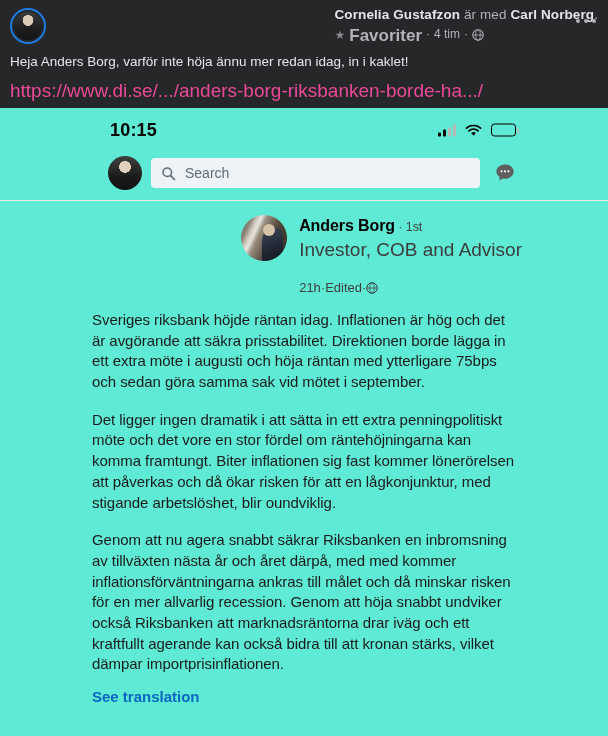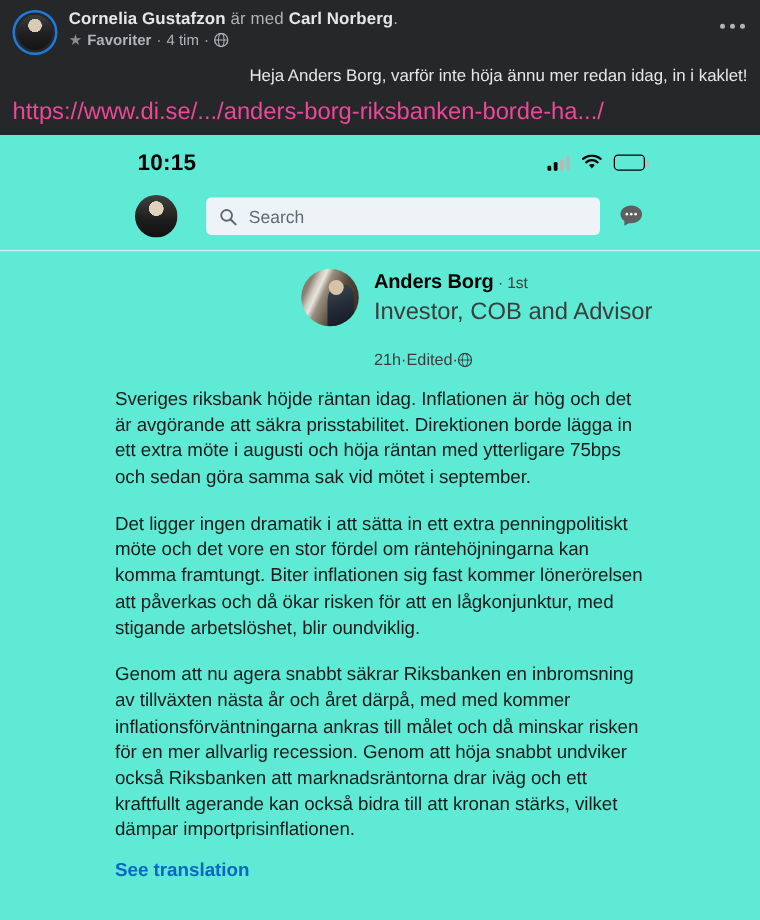--- a/index.html
+++ b/index.html
@@ -9,21 +9,21 @@
     background:#ffffff;
   }
   .screen{position:relative;width:608px;height:736px;overflow:hidden;background:#fff;}
 
   
   .fb-wrap{
     position:absolute;left:0;top:0;width:608px;height:108px;
     background:#252728;box-sizing:border-box;
     padding:7px 10px 0 10px;
   }
-  .fb-head{display:flex;align-items:flex-start;position:relative;}
+  .fb-head{display:flex;align-items:flex-start;position:relative;justify-content:space-between;}
   .fb-avatar-ring{
     width:36px;height:36px;border-radius:50%;
     border:2px solid #1f7ae0;box-sizing:border-box;
     padding:2px;flex:0 0 auto;margin-top:1px;
   }
   .fb-avatar{
     width:100%;height:100%;border-radius:50%;
     background:#2c2e30;
     background-image:
       radial-gradient(circle at 50% 30%, #d9cbb6 0 22%, rgba(217,203,182,0) 23%),
@@ -31,30 +31,30 @@
     overflow:hidden;
   }
   .fb-head-text{margin-left:9px;padding-top:0px;line-height:1.15;}
   .fb-line1{font-size:13.5px;color:#e4e6eb;letter-spacing:.1px;white-space:nowrap;}
   .fb-line1 b{font-weight:bold;color:#e4e6eb;}
   .fb-line1 .muted{color:#b0b3b8;font-weight:normal;}
   .fb-line2{
     font-size:12px;color:#b0b3b8;margin-top:3px;
     display:flex;align-items:center;gap:4px;white-space:nowrap;
   }
-  .fb-line2 .fav{font-weight:bold;color:#b0b3b8;font-size:12px;}
+  .fb-line2 .fav{font-weight:bold;color:#b0b3b8;font-size:17px;}
   .star{font-size:12px;color:#8a8d91;line-height:1;}
   .dot-sep{color:#b0b3b8;font-size:12px;}
   .globe{display:inline-block;width:12px;height:12px;vertical-align:-2px;}
   .fb-menu{
     position:absolute;right:2px;top:12px;
     display:flex;gap:4px;align-items:center;cursor:pointer;
   }
   .fb-menu i{display:block;width:4px;height:4px;border-radius:50%;background:#b0b3b8;}
-  .fb-body{font-size:13.5px;color:#e4e6eb;margin-top:9px;line-height:1.25;white-space:nowrap;text-align:right;}
+  .fb-body{font-size:13.5px;color:#e4e6eb;margin-top:9px;line-height:1.25;white-space:nowrap;}
   .fb-link{font-size:19px;color:#ec4899;margin-top:9px;white-space:nowrap;cursor:pointer;}
 
   
   .phone{
     position:absolute;left:0;top:108px;width:608px;height:628px;
     background:#5eead4;
   }
   
   .statusbar{
     position:relative;height:44px;
@@ -89,21 +89,21 @@
     padding:4px 92px 10px 108px;box-sizing:border-box;
     border-bottom:1px solid #e8e8e8;
   }
   .li-me{
     width:34px;height:34px;border-radius:50%;flex:0 0 auto;overflow:hidden;
     background-image:
       radial-gradient(circle at 50% 32%, #e0d2bd 0 20%, rgba(224,210,189,0) 21%),
       linear-gradient(180deg,#40423f 0%,#1d1c1c 60%,#111 100%);
   }
   .li-search{
-    flex:1;height:30px;margin-left:23px;margin-right:14px;
+    flex:1;height:30px;margin-left:9px;margin-right:14px;
     background:#eef3f8;border-radius:4px;
     display:flex;align-items:center;padding:0 10px;box-sizing:border-box;
     cursor:text;
     text-align:right;
   }
   .li-search .mag{width:15px;height:15px;flex:0 0 auto;}
   .li-search .ph{font-size:14px;color:#5e6a72;margin-left:9px;}
   .li-msg{width:22px;height:22px;flex:0 0 auto;cursor:pointer;}
 
   

